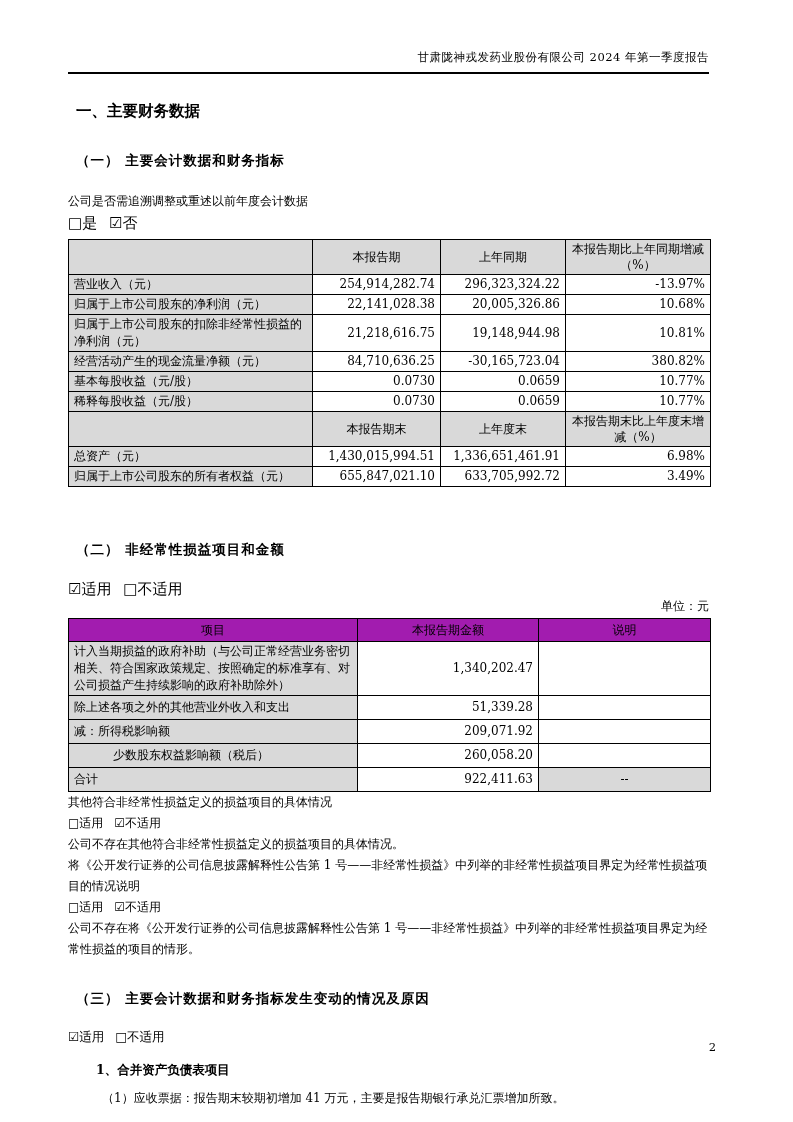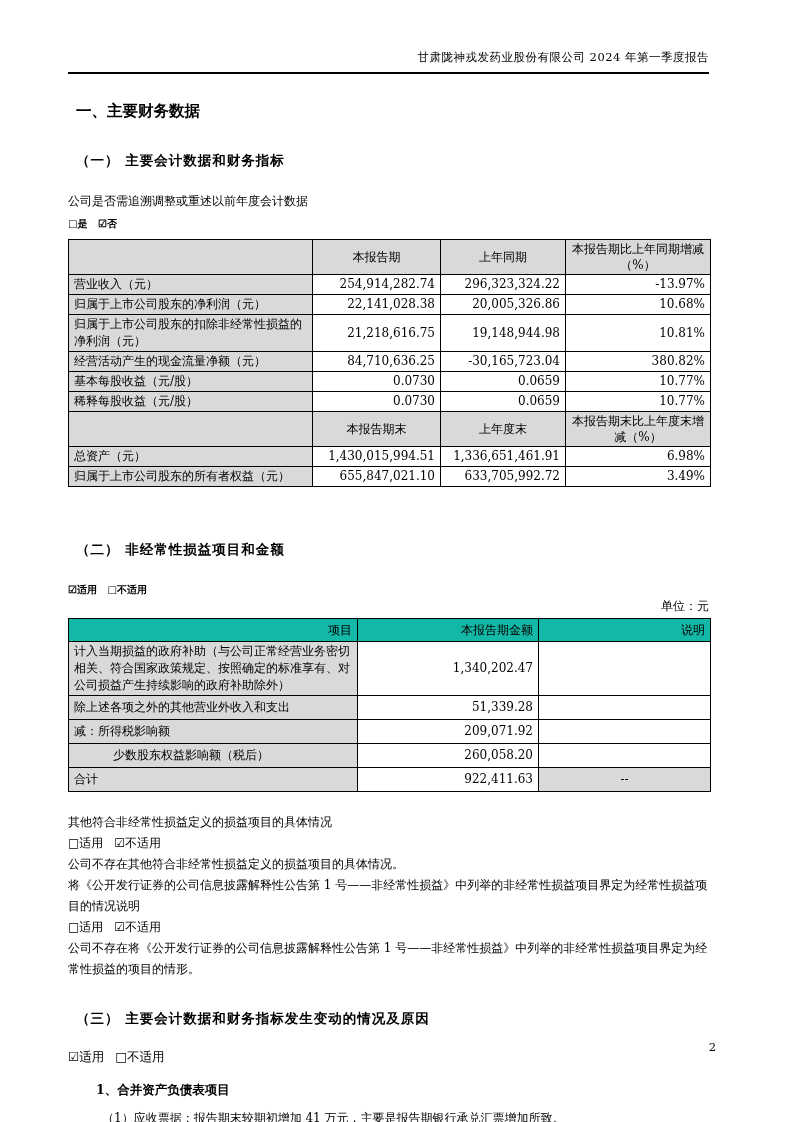--- a/index.html
+++ b/index.html
@@ -8,39 +8,39 @@
     padding:50px 83px 8px 68px;background:#ffffff;color:#000;
     font-family:"DejaVu Serif","Liberation Serif",serif;
   }
   .doc-header{
     text-align:right;font-size:11.5px;letter-spacing:.5px;
     padding-bottom:7px;border-bottom:2.5px solid #000;
   }
   .h1{font-size:15.5px;font-weight:bold;margin:27px 0 0 8px;}
   .h2{font-size:13.5px;font-weight:bold;margin:30px 0 0 8px;letter-spacing:1px;}
   .body-line{font-size:12px;margin-top:23px;line-height:17px;font-family:Liberation Serif, serif;}
-  .cb-line{font-size:10px;margin-top:5px;line-height:17px;font-weight:bold;}
+  .cb-line{font-size:15px;margin-top:5px;line-height:17px;}
   .cb{margin-right:7px;}
   table{border-collapse:collapse;table-layout:fixed;width:642px;margin-top:7px;}
   td{
     border:1px solid #000;font-size:12px;padding:1px 5px;vertical-align:middle;
     line-height:17px;overflow:hidden;
   }
   td.gray{background:#d9d9d9;}
   td.center{text-align:center;}
   td.num{text-align:right;}
   tr.hdr td{height:32px;text-align:center;background:#d9d9d9;line-height:16px;}
-  tr.hdr2 td{height:20px;text-align:right;background:#14b8a6;}
+  tr.hdr2 td{height:20px;text-align:center;background:#a21caf;}
   tr.r td{height:17px;}
   tr.r2 td{height:21px;}
   td.indent{padding-left:44px;margin-top:36px;}
   .unit-line{font-size:12px;text-align:right;margin-top:24px;}
   .t2{margin-top:3px;}
   .note-line{font-size:12px;line-height:21px;margin-top:0;}
-  .note-first{margin-top:20px;}
+  .note-first{margin-top:0;}
   .s3-sub{font-size:12.5px;font-weight:bold;margin:14px 0 0 28px;line-height:21px;}
   .s3-item{font-size:12px;margin:9px 0 0 34px;line-height:18px;}
   .cbline-2{font-size:12.5px;margin-top:20px;line-height:17px;}
   .page-number{position:absolute;top:1040px;right:76px;font-size:11.5px;}
 </style>
 </head>
 <body>
 
 <div class="page">
 

